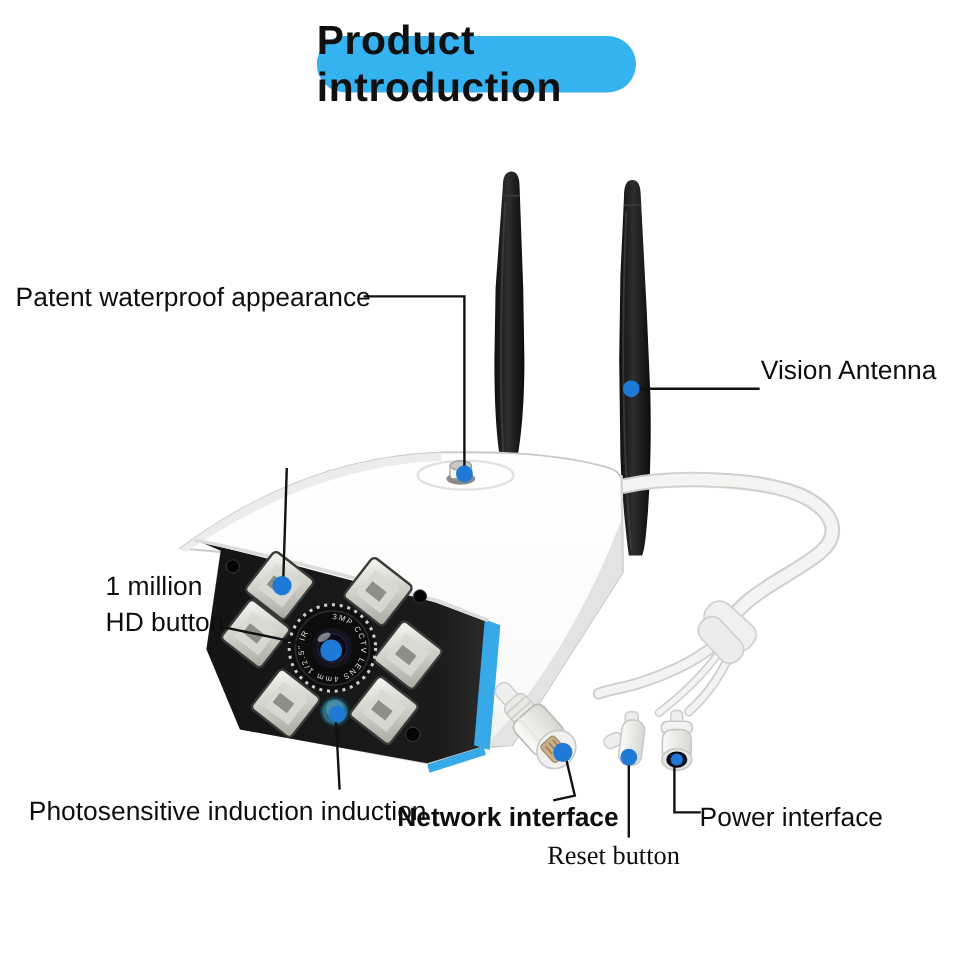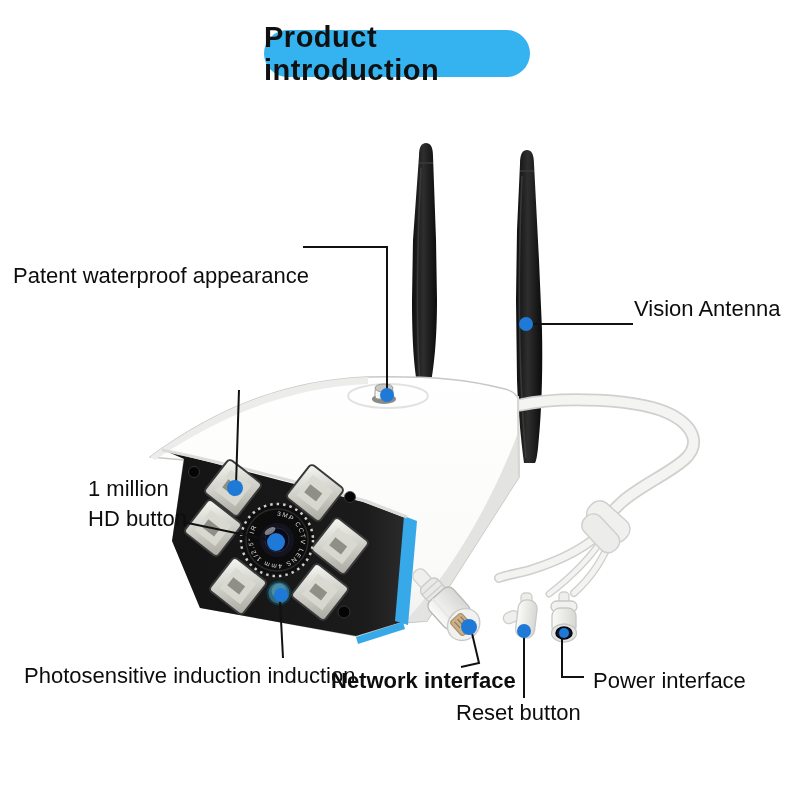--- a/index.html
+++ b/index.html
@@ -4,32 +4,32 @@
 <style>
   html,body{margin:0;padding:0;background:#fff;}
   .canvas{
     position:relative;width:800px;height:800px;background:#ffffff;overflow:hidden;
     font-family:"Liberation Sans",sans-serif;color:#0d0d0d;
   }
   .canvas svg{position:absolute;left:0;top:0;}
   .title-badge{
     position:absolute;left:264px;top:30px;width:266px;height:47px;border-radius:24px;
     display:flex;align-items:center;justify-content:center;
-    font-size:29px;font-weight:bold;color:#101010;letter-spacing:0.5px;
+    font-size:34px;font-weight:bold;color:#101010;letter-spacing:0.5px;
   }
   .label{position:absolute;font-size:22px;line-height:29px;white-space:nowrap;color:#0d0d0d;}
   .label div{white-space:nowrap;}
-  .lbl-patent{left:13px;top:233px;margin-top:28px;}
+  .lbl-patent{left:13px;top:233px;}
   .lbl-nightvision{left:47px;top:334px;}
   .lbl-antenna{left:634px;top:294px;}
   .lbl-hdlens{left:88px;top:474px;line-height:30px;}
   .lbl-photoresistor{left:24px;top:661px;}
   .lbl-network{left:331px;top:666px;font-weight:bold;}
-  .lbl-reset{left:456px;top:698px;}
-  .lbl-power{left:583px;top:666px;margin-left:10px;}
+  .lbl-reset{left:456px;top:698px;font-family:Liberation Serif, serif;}
+  .lbl-power{left:583px;top:666px;}
   .leader{stroke:#111;stroke-width:2;fill:none;}
 </style>
 </head>
 <body>
 
 <div class="canvas">
 
   <svg width="800" height="800" viewBox="0 0 800 800">
     <defs>
       <linearGradient id="bodyGrad" x1="0" y1="0" x2="0" y2="1">

